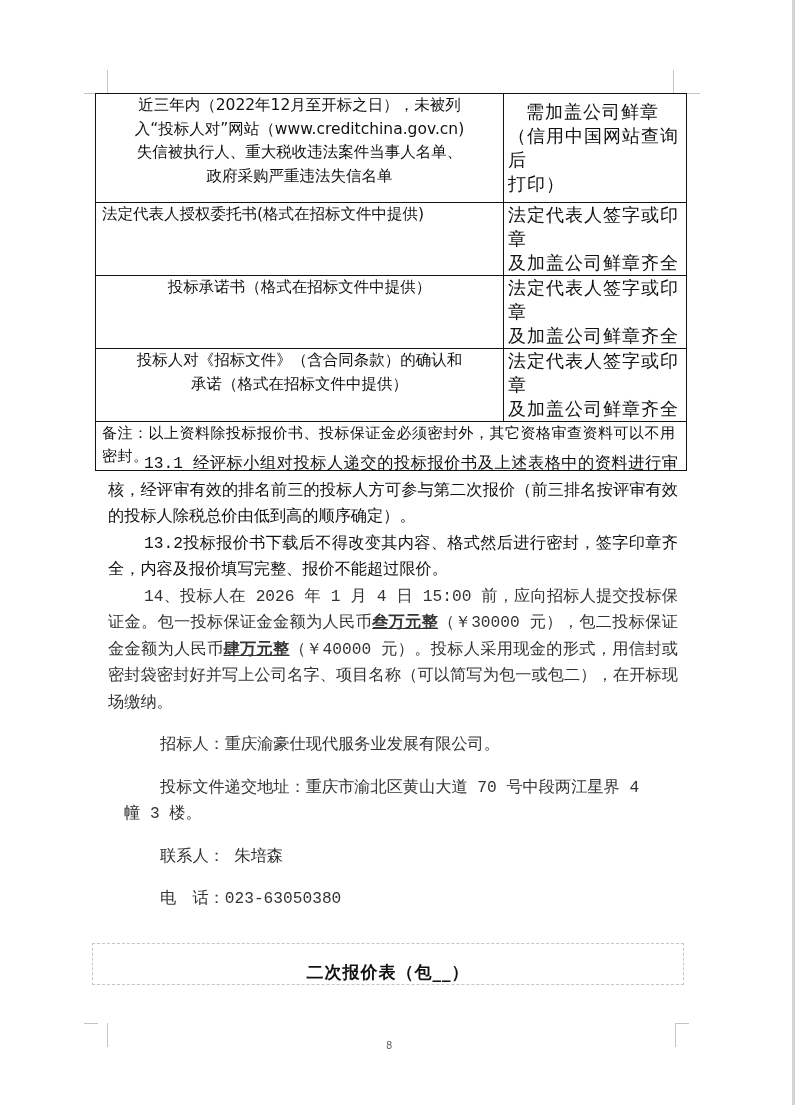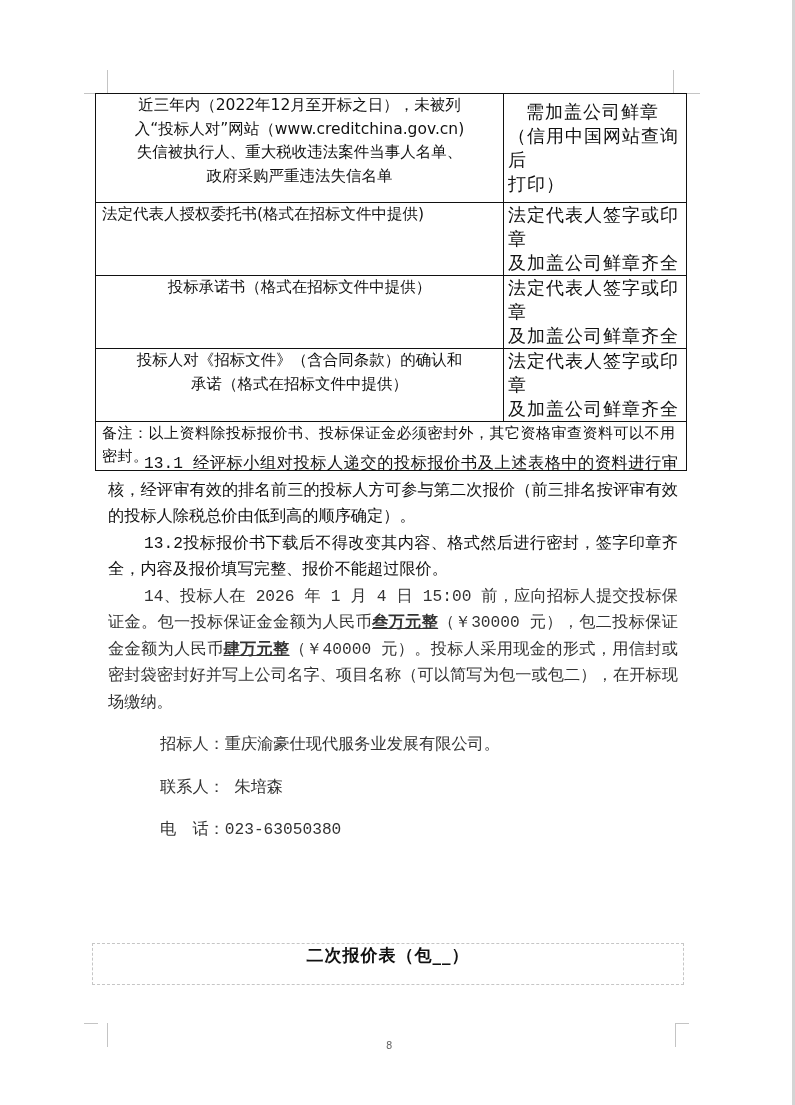--- a/index.html
+++ b/index.html
@@ -31,21 +31,21 @@
   .body-text { position:absolute; left:108px; width:570px; font-size:16.2px; line-height:26.5px;font-family:Liberation Mono, monospace; }
   .p { text-indent:36px; margin:0; text-align:justify; }
   .bold { font-weight:bold; }
   .sans { color:#333; }
   .u { text-decoration:underline; font-weight:bold; }
   .contact { margin:16px; text-indent:36px; }
 
   .dash-box {
     position:absolute; left:92px; top:943px; width:590px; height:40px;
     border:1px dashed #c6c6c6;
-    display:flex; align-items:flex-start; justify-content:center;
+    display:flex; align-items:flex-end; justify-content:center;
   }
   .dash-title { font-family:"DejaVu Serif","Liberation Serif",serif; font-weight:bold; font-size:17px; letter-spacing:1px; }
   .page-num { position:absolute; left:386px; top:1040px; font-size:10px; color:#666; }
 </style>
 </head>
 <body>
 
 <div class="page-edge"></div>
 
 <div class="crop crop-v" style="left:107px;top:70px;"></div>
@@ -105,20 +105,21 @@
     <td colspan="2">备注：以上资料除投标报价书、投标保证金必须密封外，其它资格审查资料可以不用密封。</td>
   </tr>
 </tbody>
   </table>
 
 <div class="body-text" style="top:451px;">
   <p class="p bold" style="font-weight:normal;">13.1 经评标小组对投标人递交的投标报价书及上述表格中的资料进行审核，经评审有效的排名前三的投标人方可参与第二次报价（前三排名按评审有效的投标人除税总价由低到高的顺序确定）。</p>
   <p class="p">13.2投标报价书下载后不得改变其内容、格式然后进行密封，签字印章齐全，内容及报价填写完整、报价不能超过限价。</p>
   <p class="p sans"><span>14、投标人在 2026 年 1 月 4 日 15:00 前，应向招标人提交投标保证金。包一投标保证金金额为人民币</span><span class="u">叁万元整</span><span>（￥30000 元），包二投标保证金金额为人民币</span><span class="u">肆万元整</span><span>（￥40000 元）。投标人采用现金的形式，用信封或密封袋密封好并写上公司名字、项目名称（可以简写为包一或包二），在开标现场缴纳。</span></p>
   <p class="contact sans"><span>招标人：</span><span>重庆渝豪仕现代服务业发展有限公司。</span></p>
+  <p class="contact sans"><span>投标文件递交地址：</span><span>重庆市渝北区黄山大道 70 号中段两江星界 4 幢 3 楼。</span></p>
   <p class="contact sans"><span>联系人：</span><span> 朱培森</span></p>
   <p class="contact sans"><span>电　话：</span><span>023-63050380</span></p>
 </div>
 
 <div class="dash-box">
   <span class="dash-title">二次报价表（包__）</span>
 </div>
 
 <div class="page-num">8</div>
 

